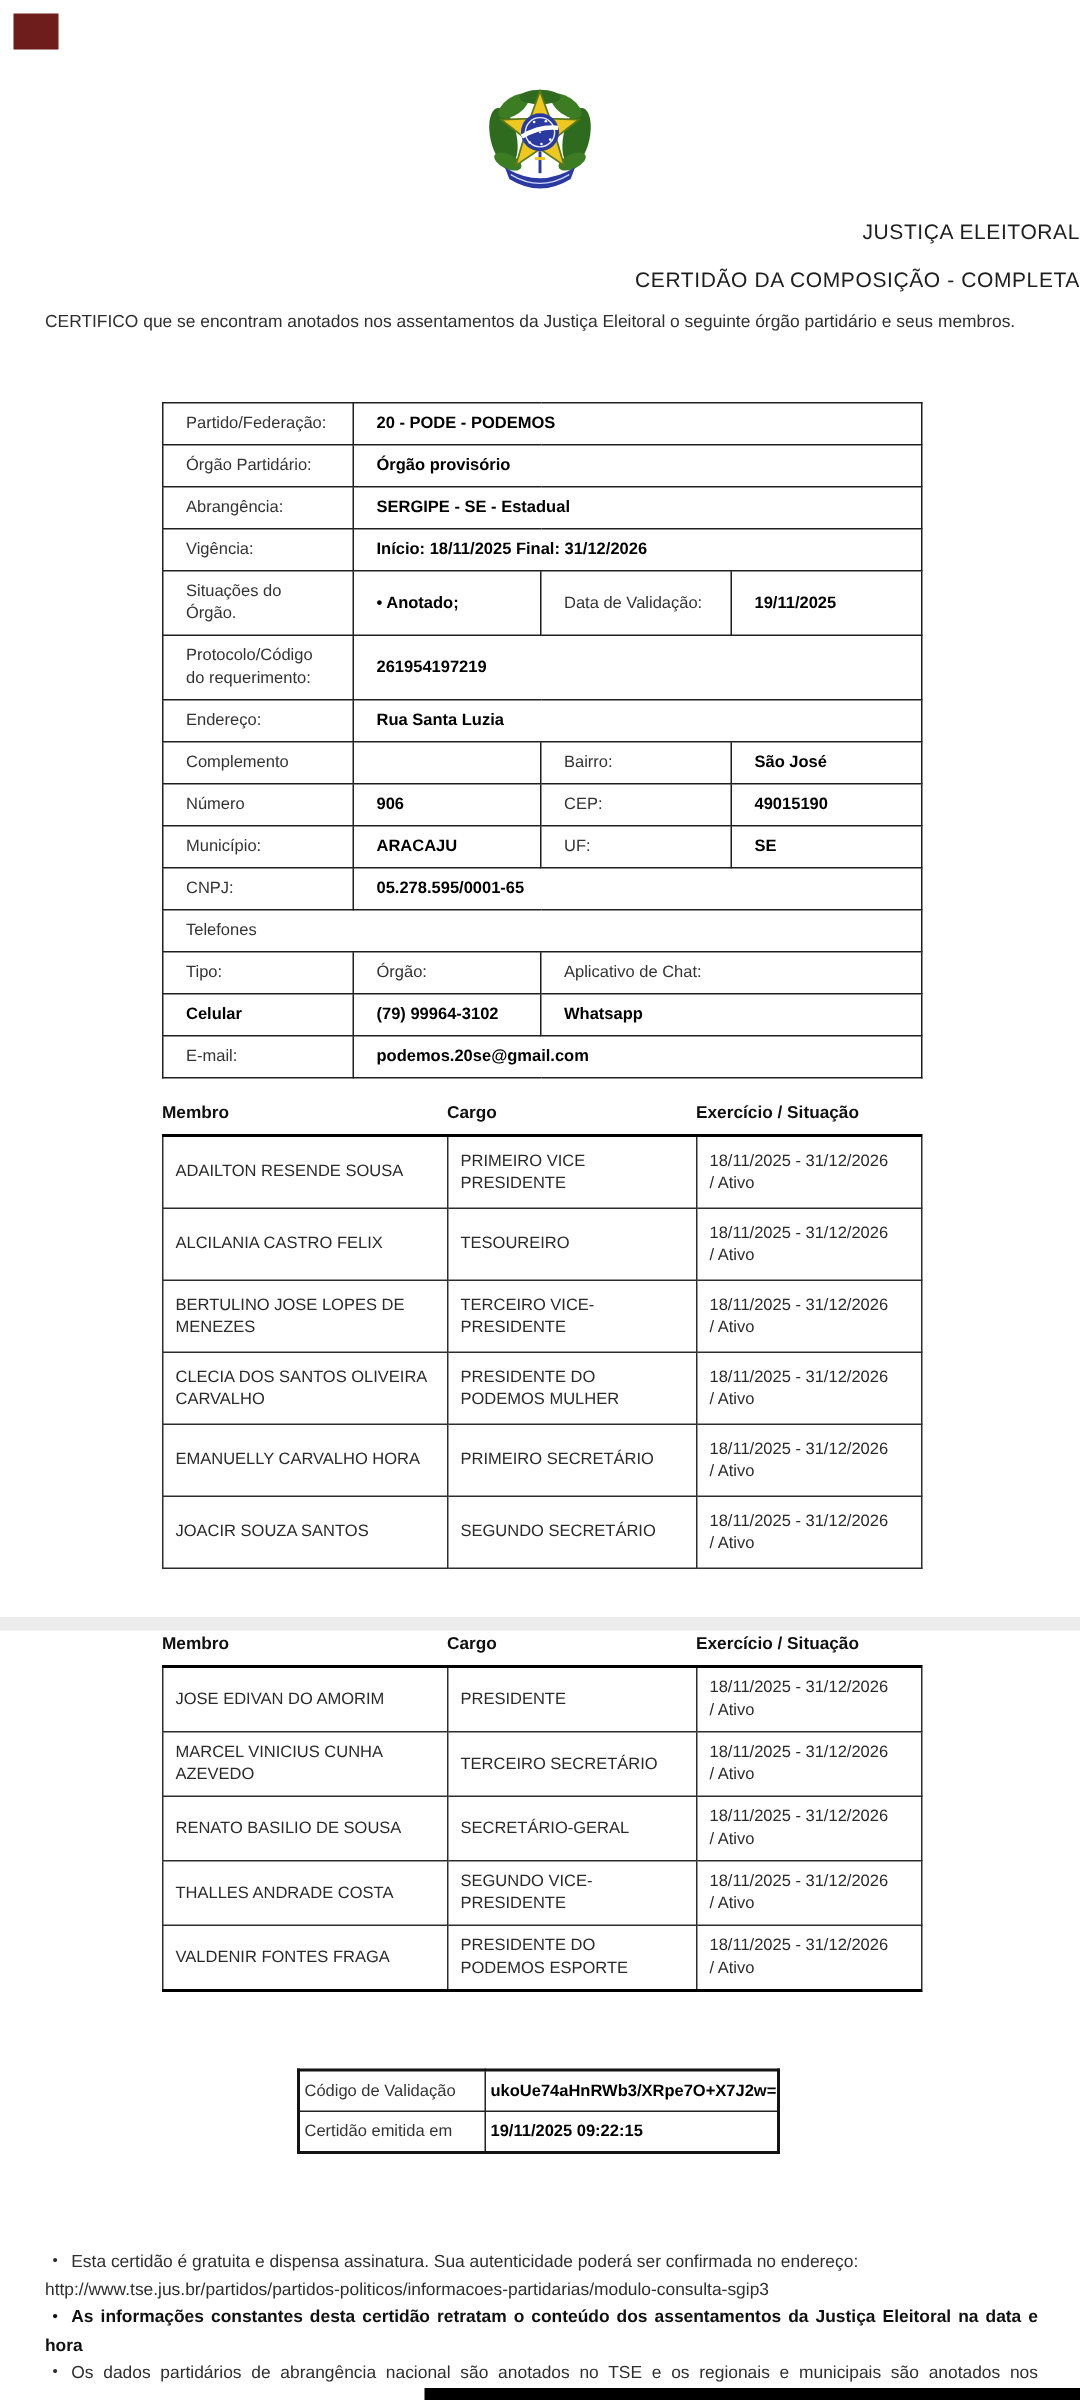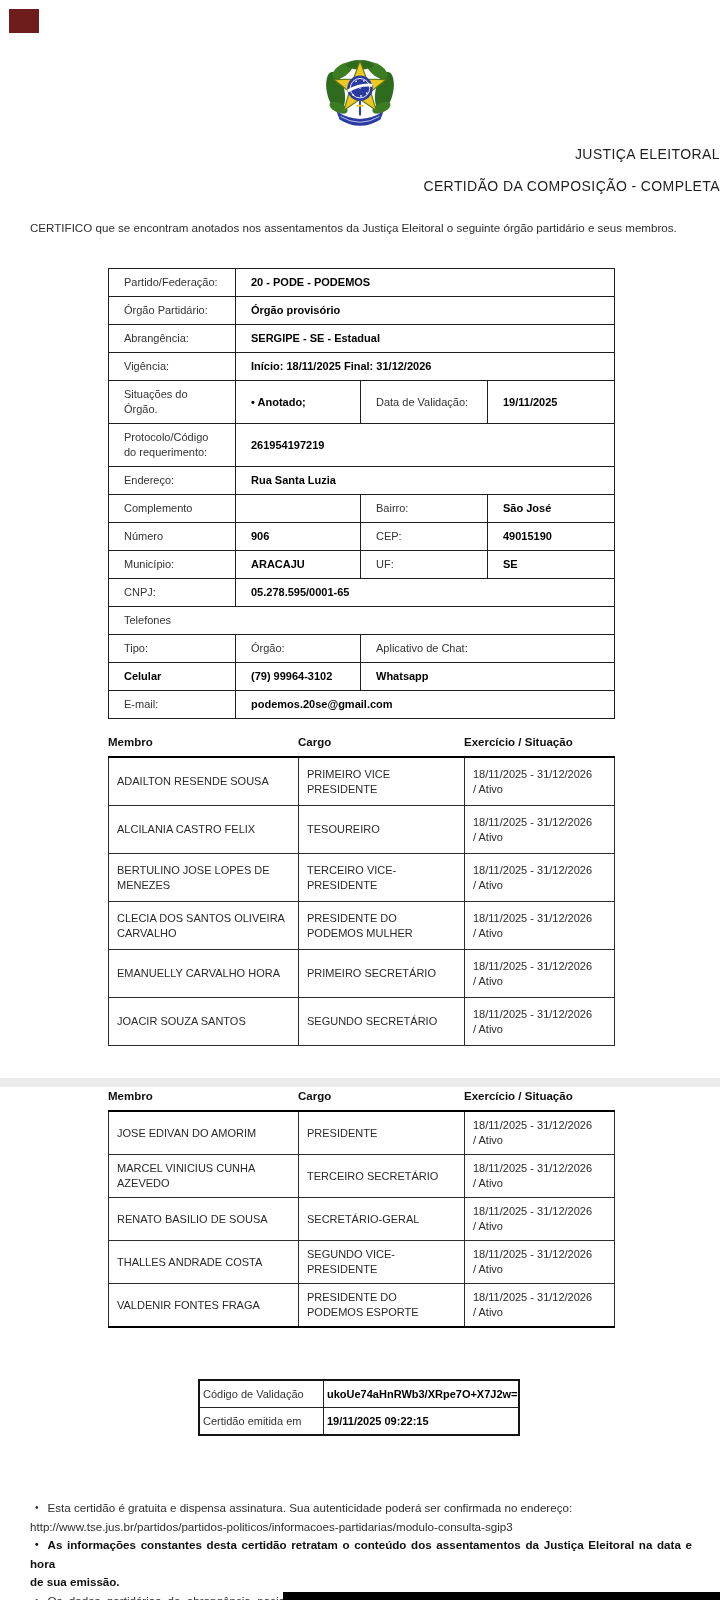--- a/index.html
+++ b/index.html
@@ -76,21 +76,21 @@
           <circle cx="40" cy="33" r="0.7"></circle>
       </g>
       <path d="M16,57 Q40,72 64,57 L61,65 Q40,78 19,65 Z" fill="#2b3aa0"></path>
       <path d="M20,62 Q40,74 60,62" fill="none" stroke="#cfd6ff" stroke-width="0.9"></path>
     </svg>
   </div>
 
   <div class="abs center-title" style="top:146px">JUSTIÇA ELEITORAL</div>
   <div class="abs center-title" style="top:178px">CERTIDÃO DA COMPOSIÇÃO - COMPLETA</div>
 
-  <div class="abs certify" style="top:220px">CERTIFICO que se encontram anotados nos assentamentos da Justiça Eleitoral o seguinte órgão partidário e seus membros.</div>
+  <div class="abs certify" style="top:207px">CERTIFICO que se encontram anotados nos assentamentos da Justiça Eleitoral o seguinte órgão partidário e seus membros.</div>
 
   <table class="abs info" style="left:108px;top:268px" id="info-table">
     <colgroup>
         <col style="width:127px">
         <col style="width:125px">
         <col style="width:127px">
         <col style="width:127px">
       </colgroup>
     <tbody>
         <tr>
@@ -298,21 +298,20 @@
     </tbody>
   </table>
 
   <div class="abs footer" id="footer-notes">
       <div class="fitem">
         <div><span class="marker">•</span><span>Esta certidão é gratuita e dispensa assinatura. Sua autenticidade poderá ser confirmada no endereço:</span></div>
         <div>http://www.tse.jus.br/partidos/partidos-politicos/informacoes-partidarias/modulo-consulta-sgip3</div>
       </div>
       <div class="fitem bold">
         <div class="jl"><span class="marker">•</span><span>As informações constantes desta certidão retratam o conteúdo dos assentamentos da Justiça Eleitoral na data e hora</span></div>
-        <div>de sua emissão.</div>
       </div>
       <div class="fitem">
         <div class="jl"><span class="marker">•</span><span>Os dados partidários de abrangência nacional são anotados no TSE e os regionais e municipais são anotados nos</span></div>
       </div>
     </div>
 
   <div class="abs black-bar"></div>
 
 </div>
 

